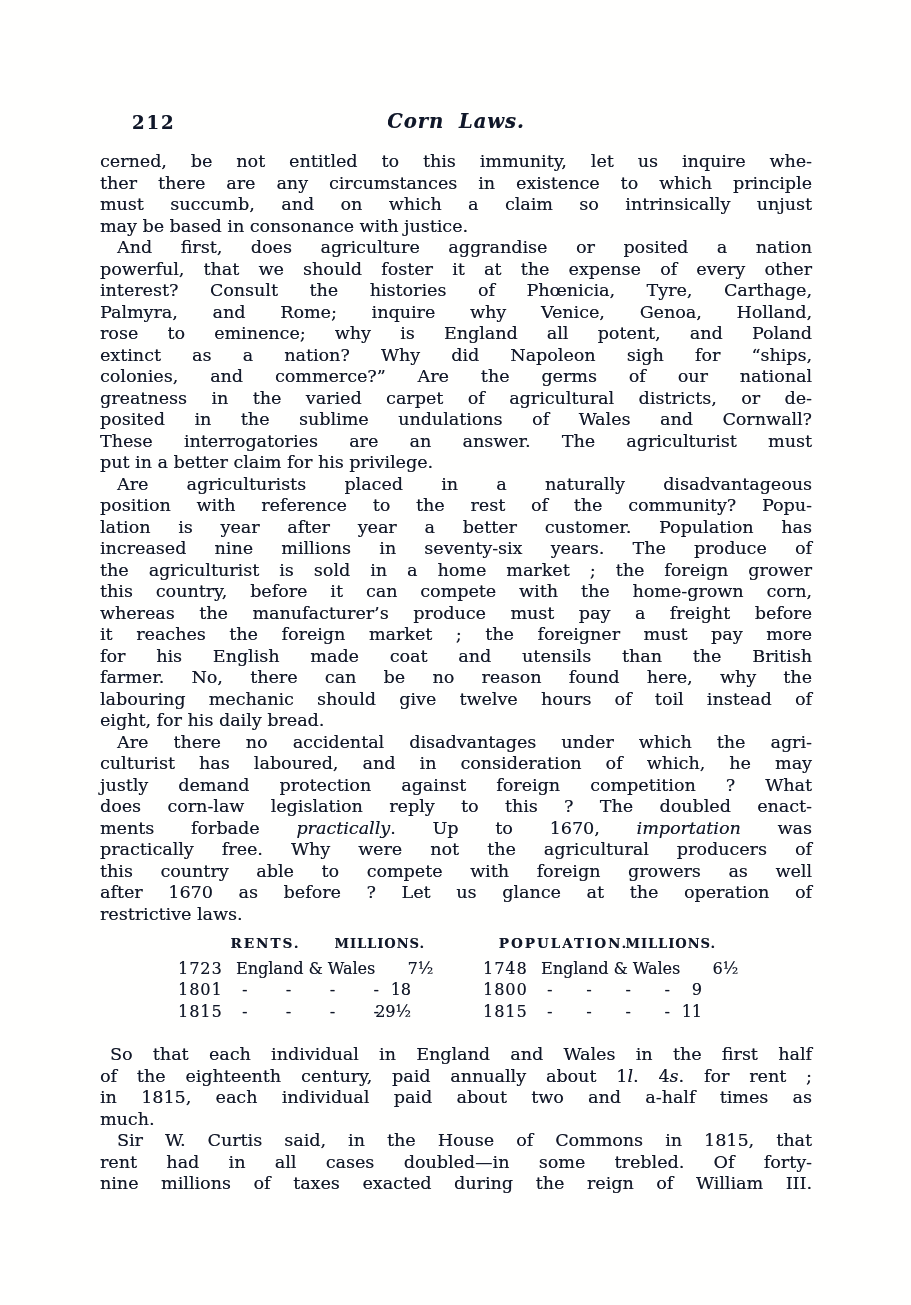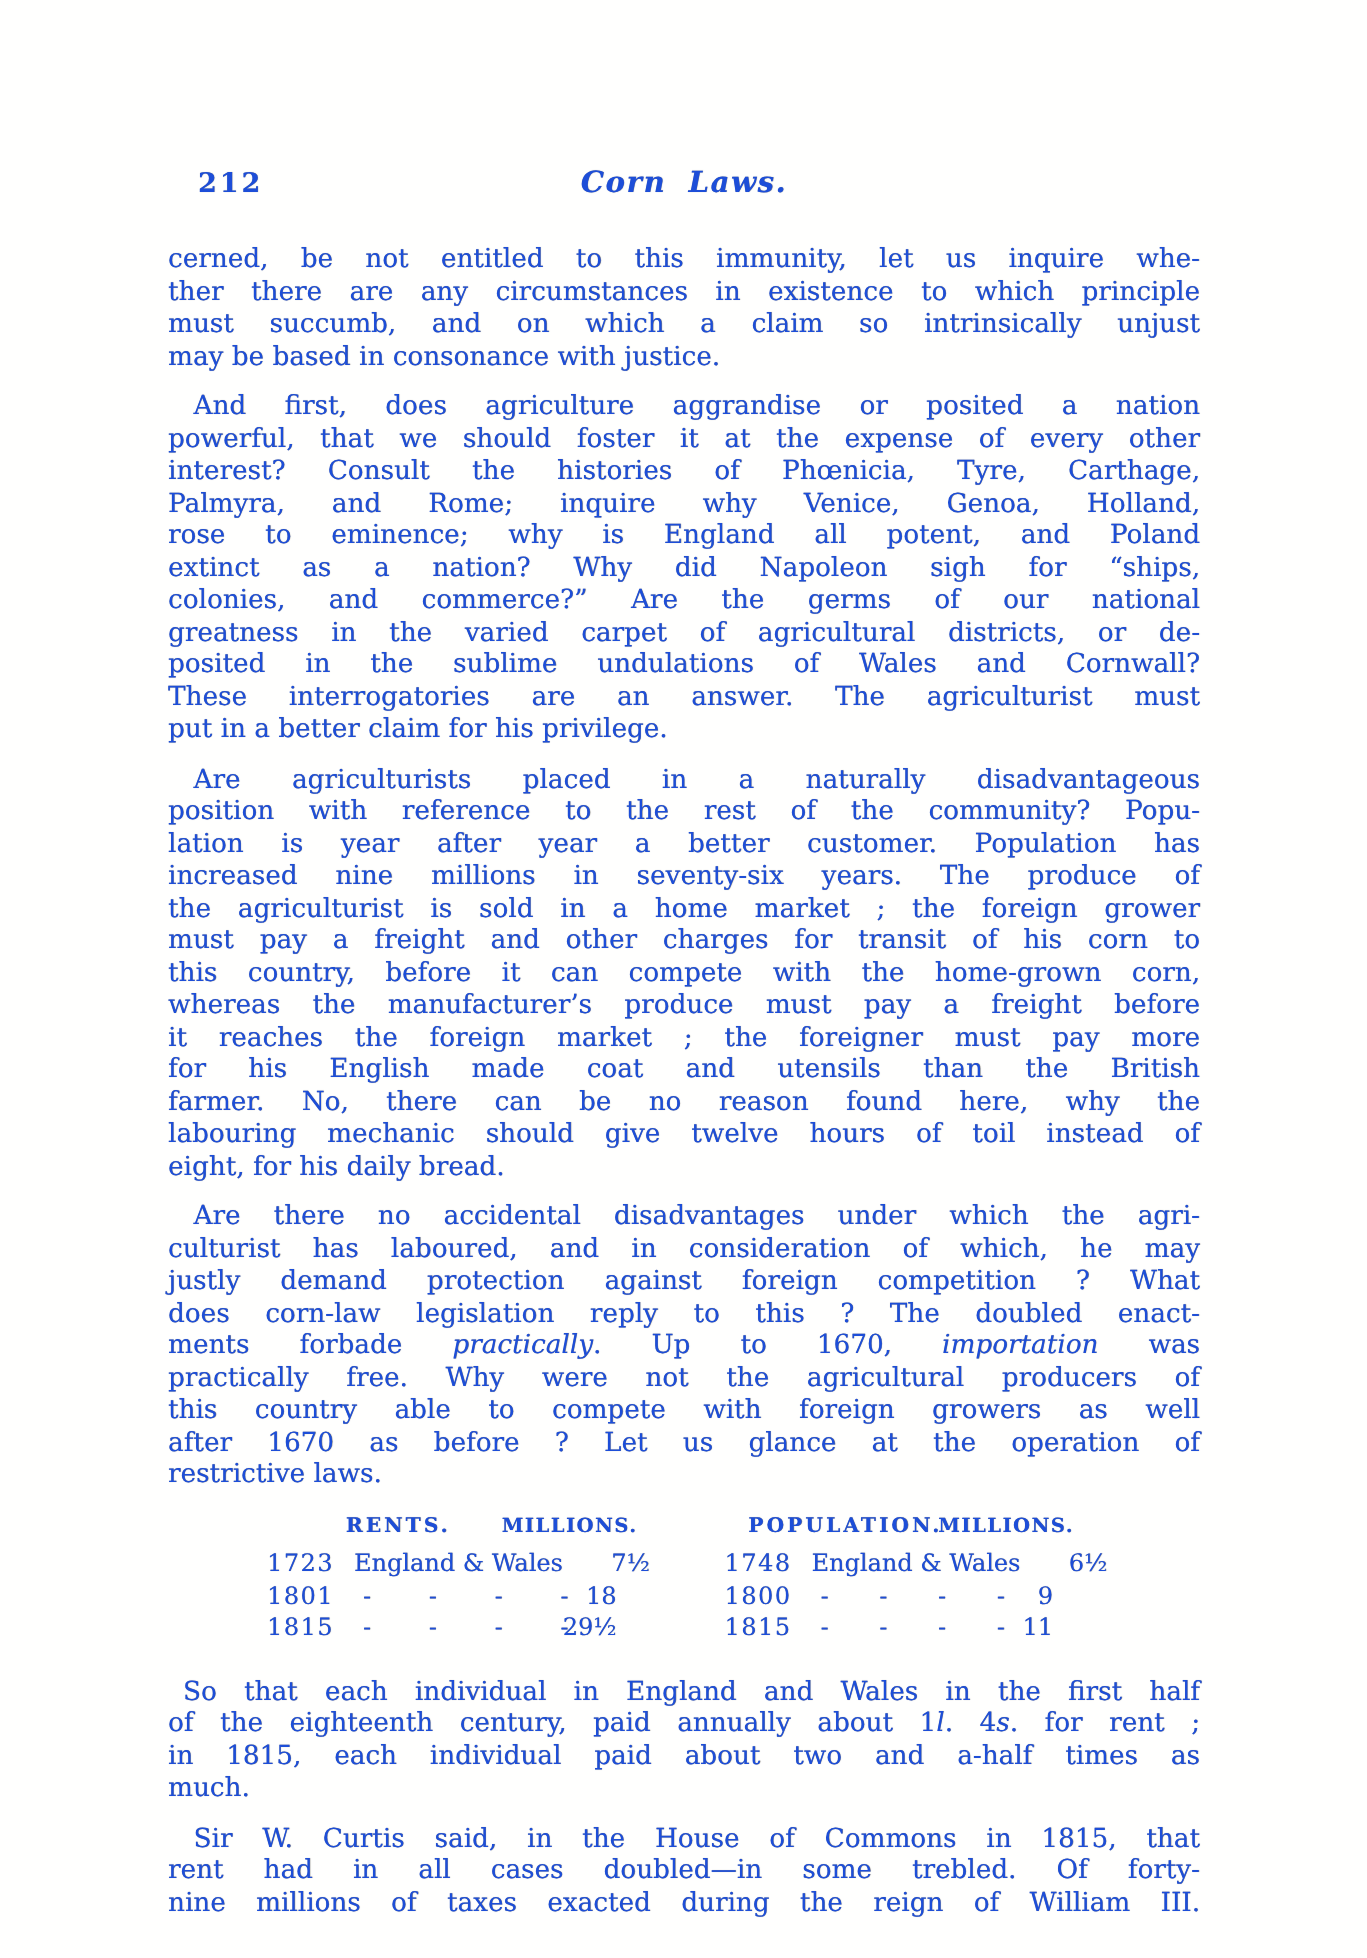--- a/index.html
+++ b/index.html
@@ -11,21 +11,21 @@
     width: 911px;
     height: 1305px;
     position: relative;
     overflow: hidden;
     font-family: "DejaVu Serif", "Liberation Serif", serif;
   }
   .page {
     position: absolute;
     inset: 0;
     background: #fffffe;
-    color: #1d4ed8;
+    color: #0f172a;
   }
   
   .running-head {
     position: absolute;
     top: 110px;
     left: 100px;
     width: 712px;
     height: 26px;
   }
   .page-number {
@@ -53,21 +53,21 @@
   
   .text-block {
     position: absolute;
     top: 151px;
     left: 100px;
     width: 712px;
     font-size: 17.5px;
     line-height: 21.5px;
     text-shadow: 0.2px 0.2px 0.45px rgba(27,24,20,0.55);
   }
-  .para { margin: 12px; }
+  .para { margin: 0; }
   .line {
     text-align: justify;
     text-align-last: justify;
     white-space: normal;
   }
   .line.last { text-align-last: left; }
   
   .scan-table {
     display: flex;
     justify-content: space-between;
@@ -145,21 +145,20 @@
           <div class="line">posited in the sublime undulations of Wales and Cornwall?</div>
           <div class="line">These interrogatories are an answer.  The agriculturist must</div>
           <div class="line last">put in a better claim for his privilege.</div>
         </div>
         <div class="para">
           <div class="line" style="text-indent: 17px;">Are agriculturists placed in a naturally disadvantageous</div>
           <div class="line">position with reference to the rest of the community?  Popu-</div>
           <div class="line">lation is year after year a better customer.  Population has</div>
           <div class="line">increased nine millions in seventy-six years.  The produce of</div>
           <div class="line">the agriculturist is sold in a home market ; the foreign grower</div>
-          <div class="line">must pay a freight and other charges for transit of his corn to</div>
           <div class="line">this country, before it can compete with the home-grown corn,</div>
           <div class="line">whereas the manufacturer’s produce must pay a freight before</div>
           <div class="line">it reaches the foreign market ;  the foreigner must pay more</div>
           <div class="line">for his English made coat and utensils than the British</div>
           <div class="line">farmer.  No, there can be no reason found here, why the</div>
           <div class="line">labouring mechanic should give twelve hours of toil instead of</div>
           <div class="line last">eight, for his daily bread.</div>
         </div>
         <div class="para">
           <div class="line" style="text-indent: 17px;">Are there no accidental disadvantages under which the agri-</div>

